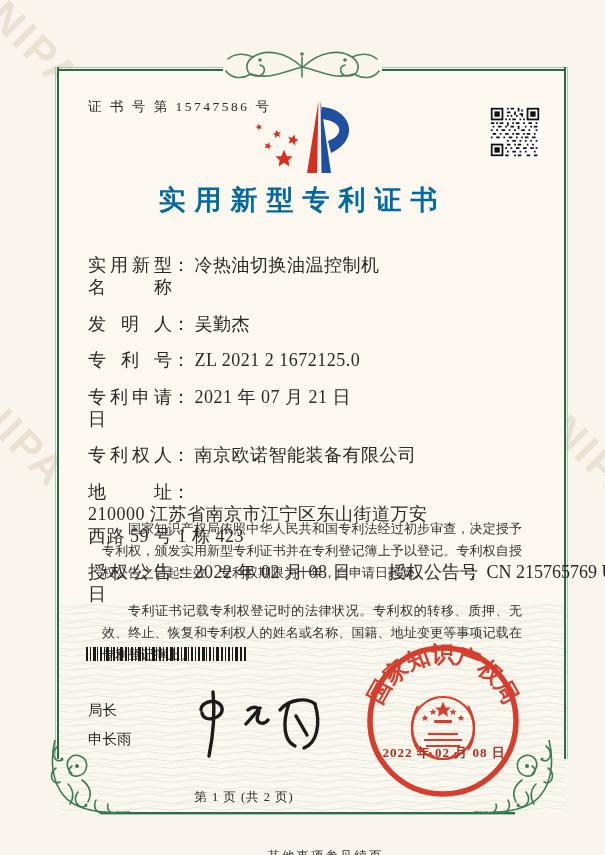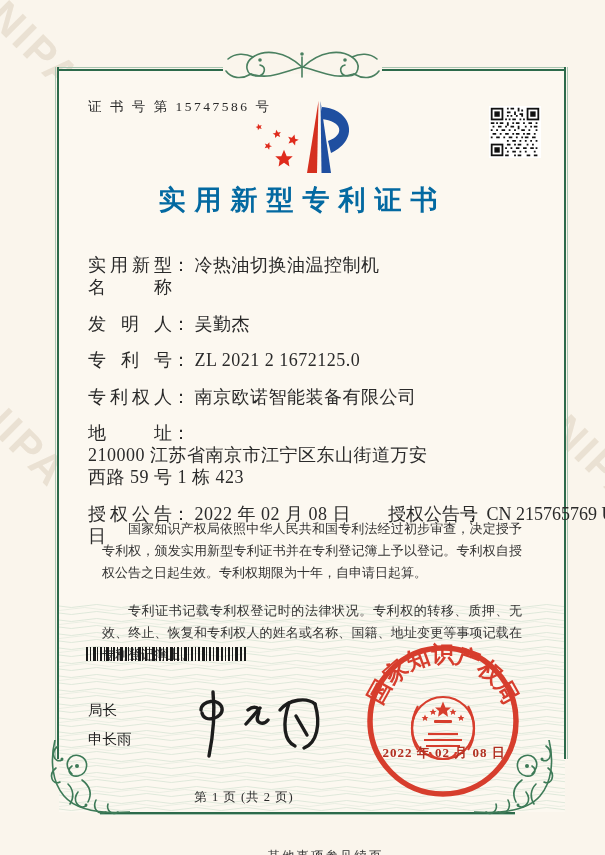--- a/index.html
+++ b/index.html
@@ -219,20 +219,24 @@
     </div>
     <div class="frow">
       <span class="flabel">发明人</span><span class="fcolon">：</span>
       <span class="fvalue">吴勤杰</span>
     </div>
     <div class="frow">
       <span class="flabel">专利号</span><span class="fcolon">：</span>
       <span class="fvalue">ZL 2021 2 1672125.0</span>
     </div>
     <div class="frow">
+      <span class="flabel">专利申请日</span><span class="fcolon">：</span>
+      <span class="fvalue">2021 年 07 月 21 日</span>
+    </div>
+    <div class="frow">
       <span class="flabel">专利权人</span><span class="fcolon">：</span>
       <span class="fvalue">南京欧诺智能装备有限公司</span>
     </div>
     <div class="frow">
       <span class="flabel">地址</span><span class="fcolon">：</span>
       <span class="fvalue">210000 江苏省南京市江宁区东山街道万安西路 59 号 1 栋 423</span>
     </div>
     <div class="frow">
       <span class="flabel">授权公告日</span><span class="fcolon">：</span>
       <span class="fvalue">2022 年 02 月 08 日</span>

